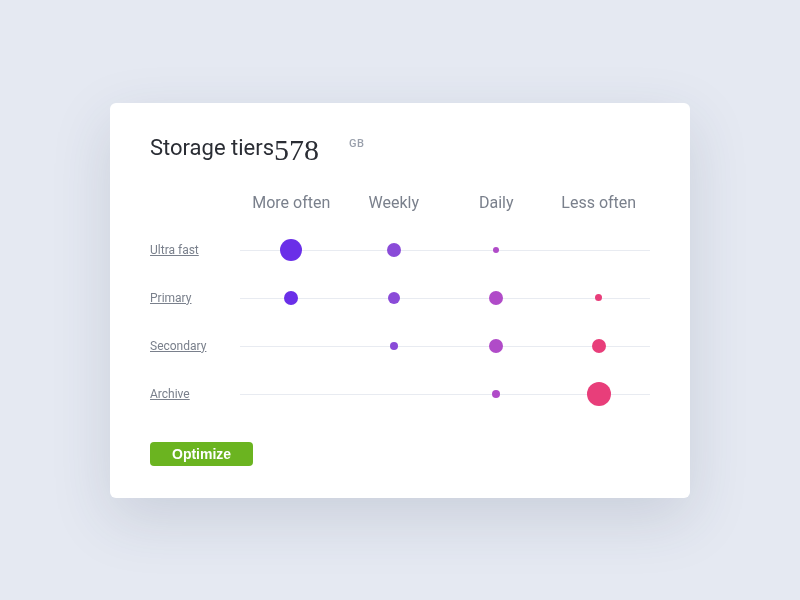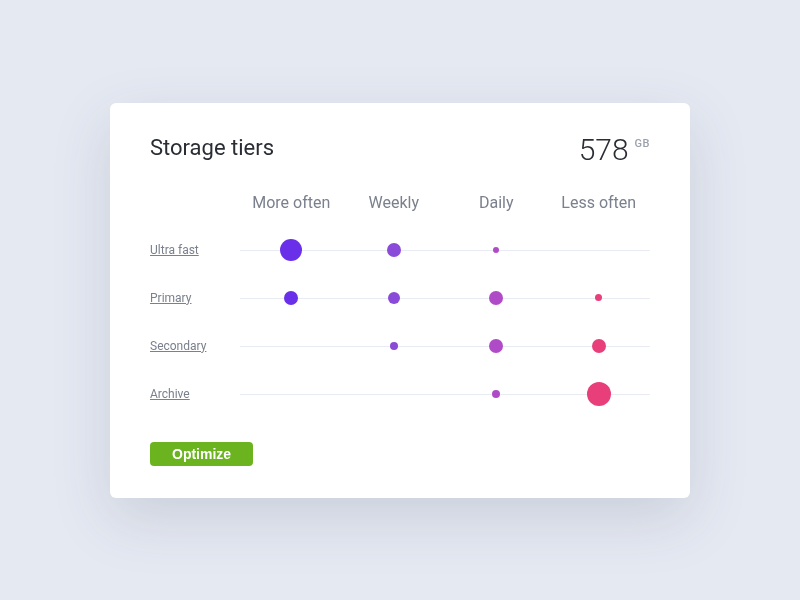--- a/index.html
+++ b/index.html
@@ -10,35 +10,36 @@
     display: flex; align-items: center; justify-content: center;
   }
   .card {
     width: 580px;
     background: #fff;
     border-radius: 6px;
     box-shadow: 0 20px 60px rgba(50,60,90,0.15);
     padding: 32px 40px 32px 40px;
   }
   .header {
-    display: flex; justify-content: space-between; align-items: flex-start;
+    display: flex; justify-content: flex-start; align-items: flex-start;
     margin-bottom: 28px;
   }
   .title {
     font-size: 22px; font-weight: 400; color: #2a2d34;
   }
   .total {
     display: flex; align-items: flex-start; gap: 6px;
   }
   .total-value {
-    font-size: 30px; font-weight: 300; color: #2a2d34; line-height: 1;
+    font-size: 30px; font-weight: 300; color: #2a2d34; line-height: 1; font-family: Liberation Serif, serif;
   }
   .total-unit {
     font-size: 11px; font-weight: 500; color: #9aa0ac; letter-spacing: 0.5px;
     margin-top: 2px;
+    margin-left: 24px;
   }
   .grid {
     display: grid;
     grid-template-columns: 90px repeat(4, 1fr);
     align-items: center;
     row-gap: 0;
   }
   .col-head {
     font-size: 16px; color: #7a808c; text-align: center;
     padding-bottom: 14px;

